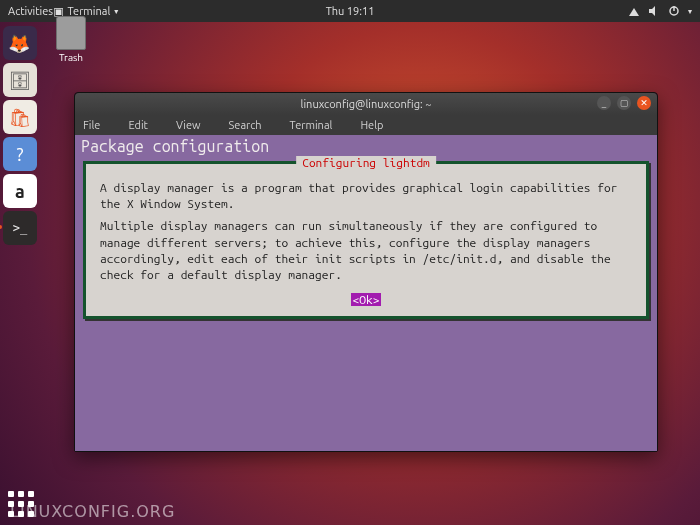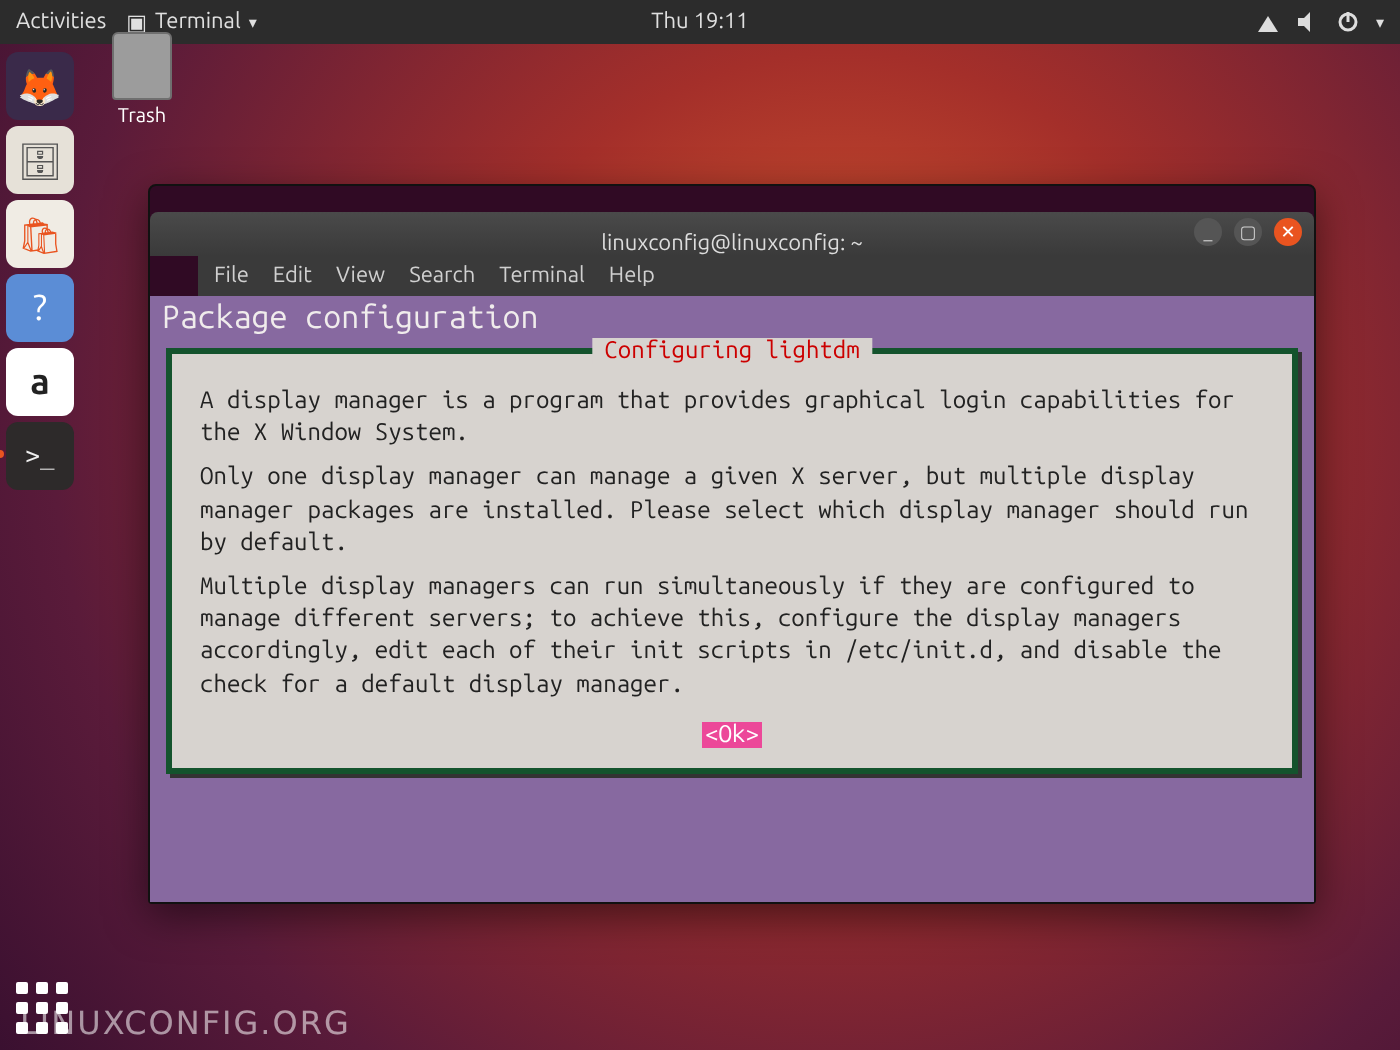--- a/index.html
+++ b/index.html
@@ -7,21 +7,21 @@
   body {
     background: radial-gradient(circle at 60% 40%, #d95b2e 0%, #a42f2a 35%, #5a1b3a 75%, #3a1030 100%);
     position: relative;
   }
   
   .topbar {
     position: absolute; top: 0; left: 0; right: 0; height: 22px;
     background: #2c2c2c; color: #e0e0e0; font-size: 11px;
     display: flex; align-items: center; padding: 0 8px;
   }
-  .topbar .left { display: flex; gap: 10px; align-items: center; }
+  .topbar .left { display: flex; align-items: center; }
   .topbar .center { position: absolute; left: 50%; transform: translateX(-50%); }
   .topbar .right { margin-left: auto; display: flex; gap: 8px; align-items: center; }
   .topbar .app { display: flex; align-items: center; gap: 4px; }
   .tri { font-size: 8px; }
   .status-ico { width: 12px; height: 12px; display: inline-block; }
 
   
   .dock {
     position: absolute; left: 3px; top: 26px;
     display: flex; flex-direction: column; gap: 3px;
@@ -56,28 +56,28 @@
   
   .win {
     position: absolute; left: 74px; top: 92px; width: 584px; height: 360px;
     background: #300a24; border: 1px solid #111; border-radius: 4px 4px 2px 2px;
     box-shadow: 0 6px 20px rgba(0,0,0,0.5);
     display: flex; flex-direction: column;
   }
   .titlebar {
     height: 22px; background: linear-gradient(#4a4a4a,#3a3a3a);
     border-radius: 4px 4px 0 0; color:#ddd; font-size:11px;
-    display:flex; align-items:flex-end; justify-content:center; position:relative;margin-top:13px;
+    display:flex; align-items:center; justify-content:center; position:relative;
   }
   .winbtns { position:absolute; right:6px; top:3px; display:flex; gap:6px; }
   .wbtn { width:14px; height:14px; border-radius:7px; background:#555; display:flex; align-items:center; justify-content:center; font-size:9px; color:#ccc; }
   .wbtn.close { background:#e95420; color:#fff; }
   .menubar {
     height: 20px; background:#3a3a3a; color:#d0d0d0; font-size:11px;
-    display:flex; align-items:center; gap:12px; padding:0 8px;margin-left:24px;
+    display:flex; align-items:center; gap:28px; padding:0 8px;
   }
   .term-body {
     flex:1; background:#8769a0; padding:2px 6px 6px 6px;
     font-family: "Ubuntu Mono","DejaVu Sans Mono",monospace;
     font-size: 12px; color:#eee;
   }
   .pkg-head { color:#f0ecec; margin-bottom:6px; font-size:16px; }
 
   
   .dlg-outer {
@@ -90,21 +90,21 @@
     color:#222; position:relative;
   }
   .dlg .legend {
     position:absolute; top:-8px; left:50%; transform:translateX(-50%);
     background:#d7d3cf; padding:0 6px; color:#cc0000; font-weight:normal;
     font-family: "Ubuntu Mono",monospace; font-size:12px;
   }
   .dlg p { margin: 6px 0; line-height: 1.35; white-space: pre-wrap; }
   .dlg .okwrap { text-align:center; margin-top:10px; }
   .dlg .ok {
-    background:#ec4899; color:#fff; padding:0 2px;
+    background:#a21caf; color:#fff; padding:0 2px;
     font-family:"Ubuntu Mono",monospace; font-size:12px;margin-top:16px;
   }
 
   
   .wm {
     position:absolute; left:10px; bottom:4px;
     color:rgba(255,255,255,0.55); font-size:16px; letter-spacing:1px;
     font-family: "DejaVu Sans", sans-serif;
   }
 </style>
@@ -196,21 +196,20 @@
     <span>Search</span>
     <span>Terminal</span>
     <span>Help</span>
   </div>
   <div class="term-body">
     <div class="pkg-head">Package configuration</div>
     <div class="dlg-outer">
       <div class="dlg">
         <div class="legend">Configuring lightdm</div>
         <p>A display manager is a program that provides graphical login capabilities for the X Window System.</p>
-        <p>Only one display manager can manage a given X server, but multiple display manager packages are installed. Please select which display manager should run by default.</p>
         <p>Multiple display managers can run simultaneously if they are configured to manage different servers; to achieve this, configure the display managers accordingly, edit each of their init scripts in /etc/init.d, and disable the check for a default display manager.</p>
         <div class="okwrap">
           <span class="ok">&lt;Ok&gt;</span>
         </div>
       </div>
     </div>
   </div>
 </div>
 
 <div class="wm">LINUXCONFIG.ORG</div>

